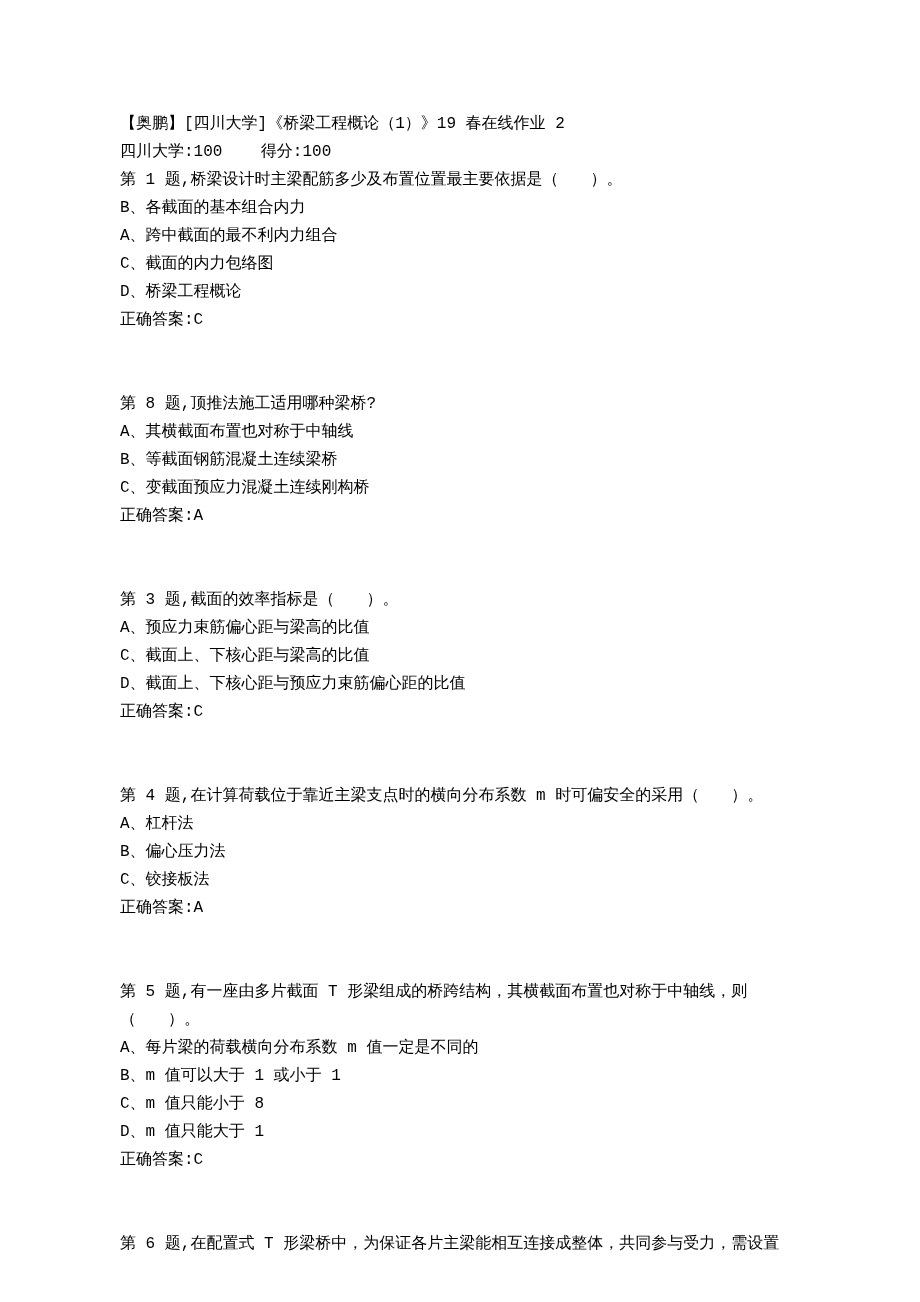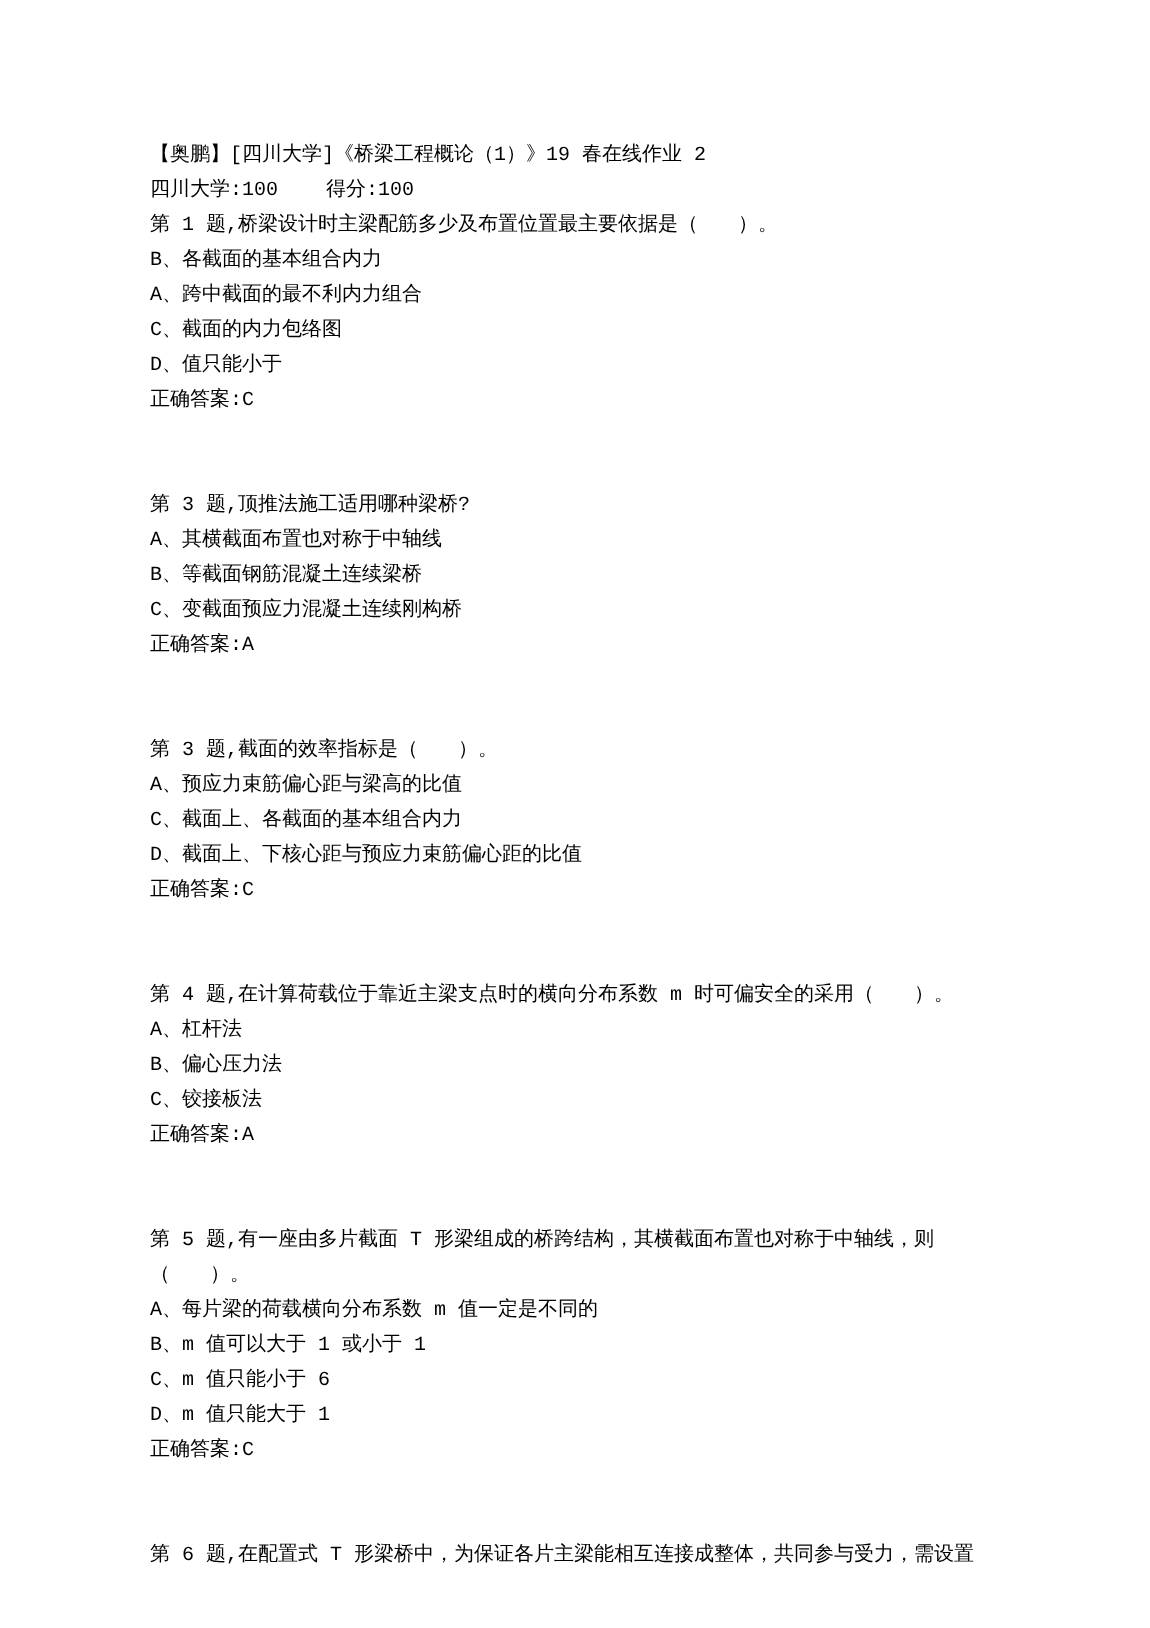--- a/index.html
+++ b/index.html
@@ -41,61 +41,61 @@
 </div>
 <div class="score-line">
   <span>四川大学:</span><span>100</span><span class="line">    </span><span>得分:</span><span>100</span>
 </div>
 
 <div class="question-block">
   <div class="line">第 1 题,桥梁设计时主梁配筋多少及布置位置最主要依据是（　　）。</div>
   <div class="line">B、各截面的基本组合内力</div>
   <div class="line">A、跨中截面的最不利内力组合</div>
   <div class="line">C、截面的内力包络图</div>
-  <div class="line">D、值只能小于</div>
+  <div class="line">D、桥梁工程概论</div>
   <div class="line"><span>正确答案:</span><span>C</span></div>
 </div>
 
 <div class="question-gap"></div>
 
 <div class="question-block">
-  <div class="line">第 3 题,顶推法施工适用哪种梁桥?</div>
+  <div class="line">第 8 题,顶推法施工适用哪种梁桥?</div>
   <div class="line">A、其横截面布置也对称于中轴线</div>
   <div class="line">B、等截面钢筋混凝土连续梁桥</div>
   <div class="line">C、变截面预应力混凝土连续刚构桥</div>
   <div class="line"><span>正确答案:</span><span>A</span></div>
 </div>
 
 <div class="question-gap"></div>
 
 <div class="question-block">
   <div class="line">第 3 题,截面的效率指标是（　　）。</div>
   <div class="line">A、预应力束筋偏心距与梁高的比值</div>
-  <div class="line">C、截面上、各截面的基本组合内力</div>
+  <div class="line">C、截面上、下核心距与梁高的比值</div>
   <div class="line">D、截面上、下核心距与预应力束筋偏心距的比值</div>
   <div class="line"><span>正确答案:</span><span>C</span></div>
 </div>
 
 <div class="question-gap"></div>
 
 <div class="question-block">
   <div class="line">第 4 题,在计算荷载位于靠近主梁支点时的横向分布系数 m 时可偏安全的采用（　　）。</div>
   <div class="line">A、杠杆法</div>
   <div class="line">B、偏心压力法</div>
   <div class="line">C、铰接板法</div>
   <div class="line"><span>正确答案:</span><span>A</span></div>
 </div>
 
 <div class="question-gap"></div>
 
 <div class="question-block">
   <div class="line">第 5 题,有一座由多片截面 T 形梁组成的桥跨结构，其横截面布置也对称于中轴线，则（　　）。</div>
   <div class="line">A、每片梁的荷载横向分布系数 m 值一定是不同的</div>
   <div class="line">B、m 值可以大于 1 或小于 1</div>
-  <div class="line">C、m 值只能小于 6</div>
+  <div class="line">C、m 值只能小于 8</div>
   <div class="line">D、m 值只能大于 1</div>
   <div class="line"><span>正确答案:</span><span>C</span></div>
 </div>
 
 <div class="question-gap"></div>
 
 <div class="question-block">
   <div class="line">第 6 题,在配置式 T 形梁桥中，为保证各片主梁能相互连接成整体，共同参与受力，需设置</div>
 </div>
 

